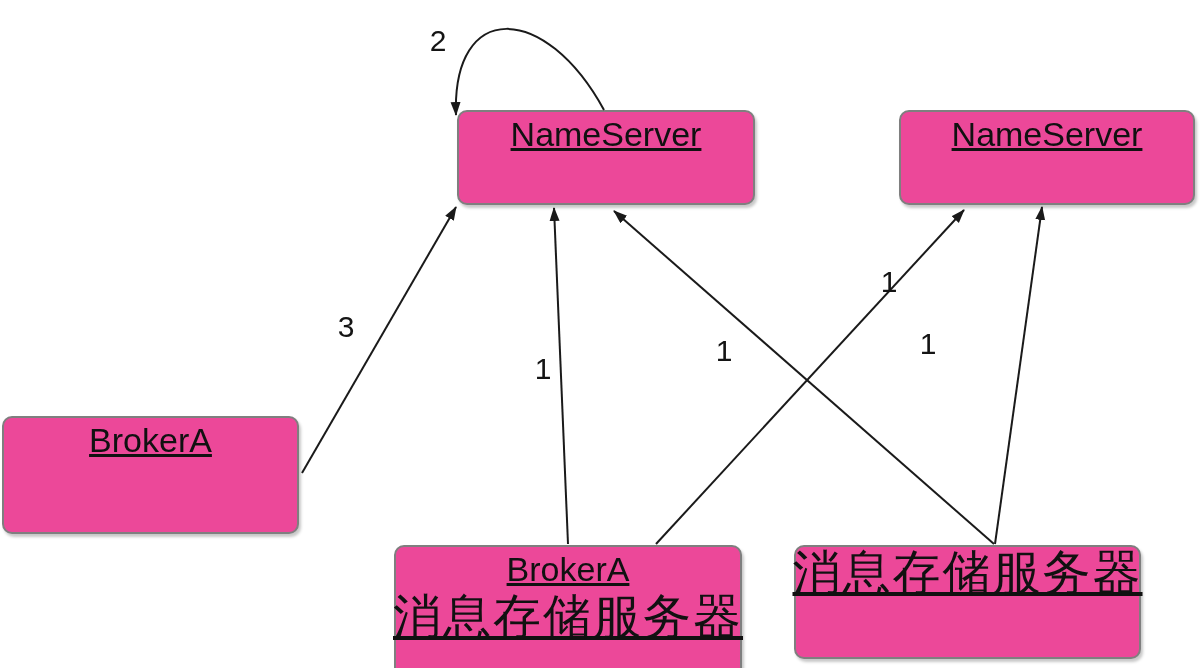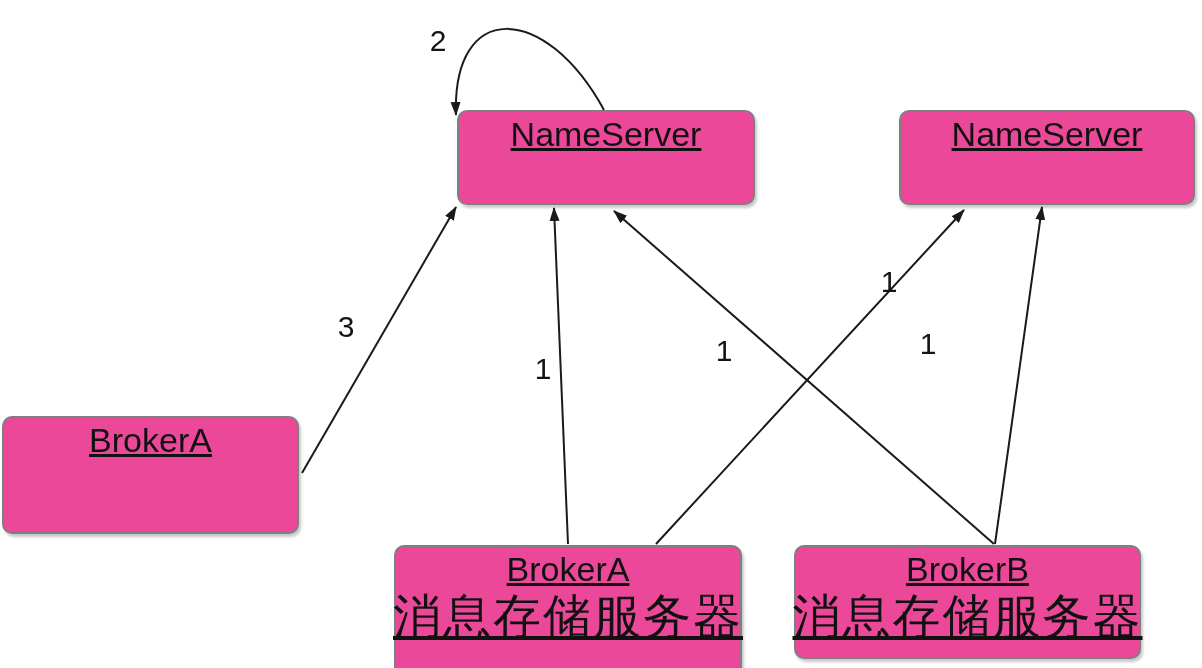--- a/index.html
+++ b/index.html
@@ -82,21 +82,20 @@
   <div class="node" id="producer">
     <div class="title">BrokerA</div>
   </div>
 
   <div class="node" id="brokerA">
     <div class="title">BrokerA</div>
     <div class="subtitle wide">消息存储服务器</div>
   </div>
 
   <div class="node" id="brokerB">
-    <div class="title">BrokerB</div>
     <div class="subtitle wide">消息存储服务器</div>
   </div>
 
   <svg class="edges" width="1202" height="668" viewBox="0 0 1202 668" xmlns="http://www.w3.org/2000/svg">
     <defs>
       <marker id="arrow" markerUnits="userSpaceOnUse" markerWidth="16" markerHeight="12" refX="13" refY="5" orient="auto">
         <path d="M0,0 L14,5 L0,10 z" fill="#1a1a1a"></path>
       </marker>
     </defs>
 

